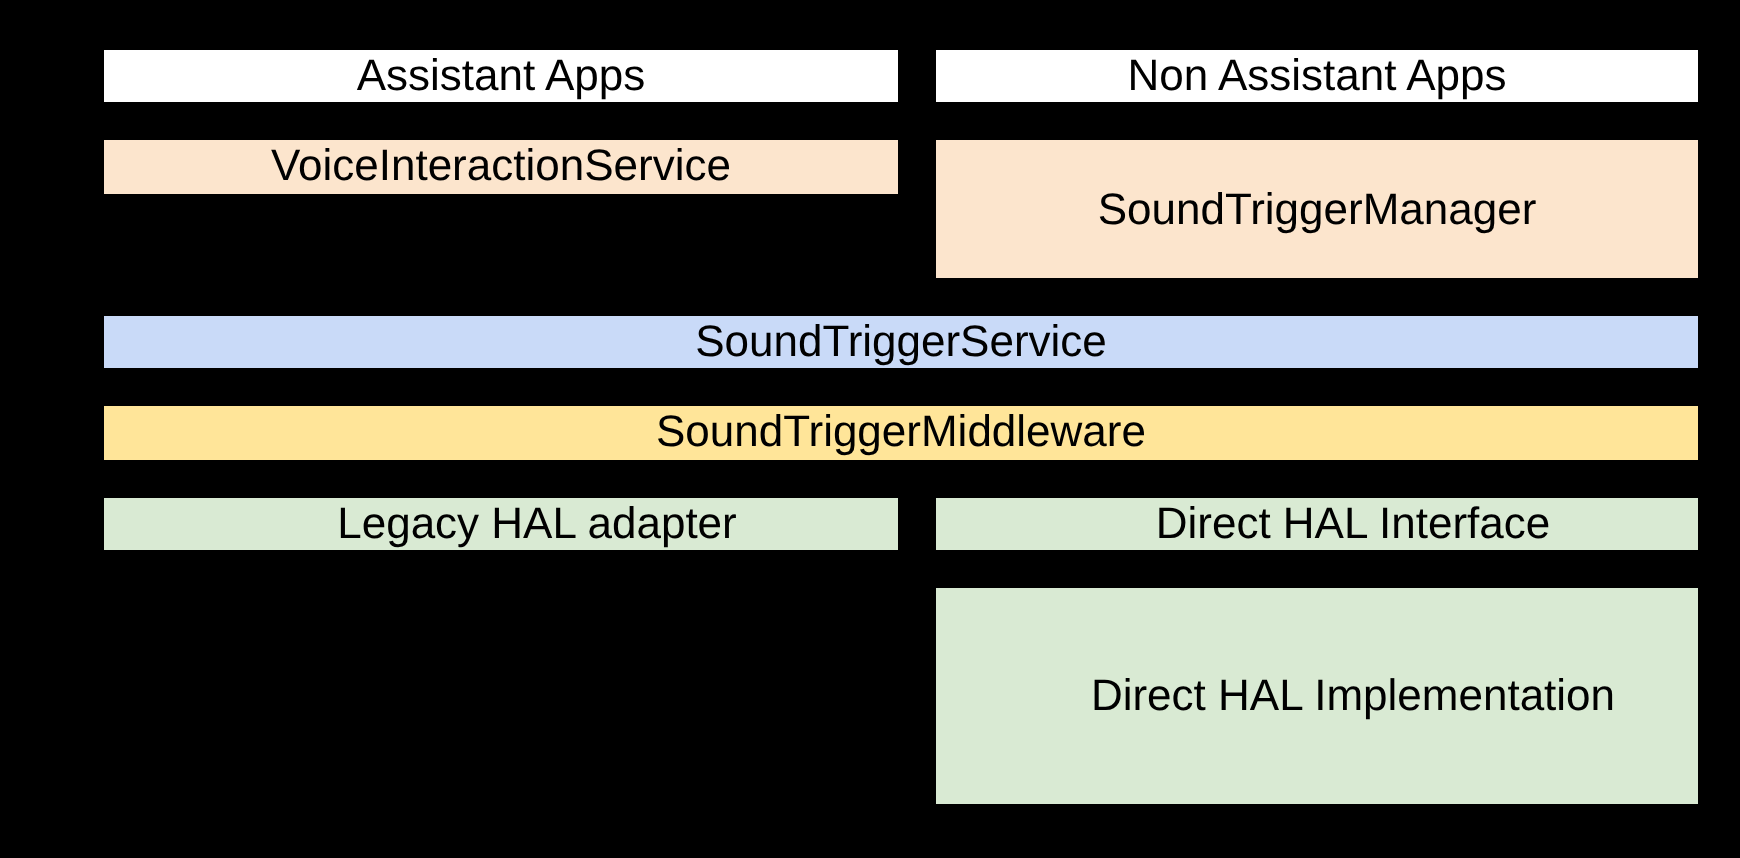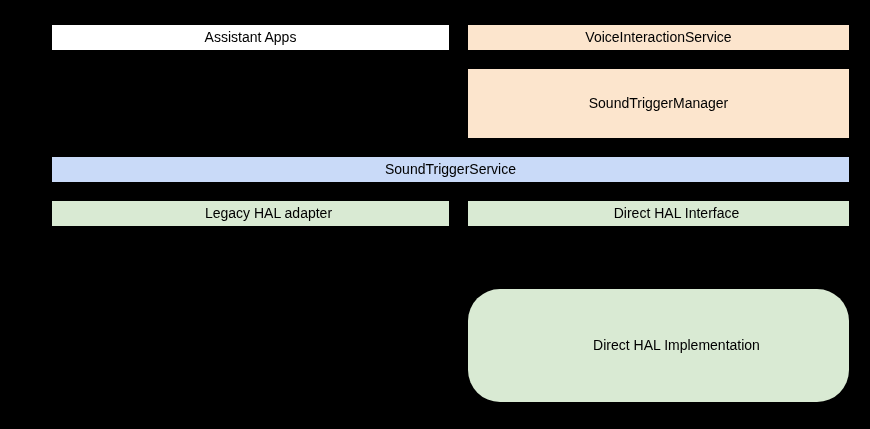--- a/index.html
+++ b/index.html
@@ -23,53 +23,55 @@
     left: 52px;
     top: 25px;
     width: 797px;
     height: 377px;
     display: grid;
     grid-template-columns: 397px 1fr;
     grid-template-rows: repeat(9, 1fr);
     gap: 19px;
     background: #000000;
     font-family: "Liberation Sans", sans-serif;
-    font-size: 14px;
+    font-size: 22px;
     color: #000000;
   }
   .cell {
     display: flex;
     align-items: center;
     justify-content: center;
     text-align: center;
     line-height: 1.2;
   }
   .full { grid-column: 1 / -1; }
   .col2 { grid-column: 2; }
   .rspan2 { grid-row: 2 / span 2; }
-  .rspan3 { grid-row: 7 / span 3; border-radius: 32px; }
+  .rspan3 { grid-row: 7 / span 3; }
   .bg-white  { background: #ffffff; }
   .bg-peach  { background: #fce5cd; }
   .bg-blue   { background: #c9daf8; }
   .bg-yellow { background: #ffe599; }
   .bg-green  { background: #d9ead3; padding-left: 36px; }
 </style>
 </head>
 <body>
 
 <div class="canvas">
   <div class="stack">
 
     <div class="cell bg-white">Assistant Apps</div>
+    <div class="cell bg-white">Non Assistant Apps</div>
 
     <div class="cell bg-peach">VoiceInteractionService</div>
     <div class="cell bg-peach col2 rspan2">SoundTriggerManager</div>
 
     <div class="cell bg-blue full">SoundTriggerService</div>
 
+    <div class="cell bg-yellow full">SoundTriggerMiddleware</div>
 
 
     <div class="cell bg-green">Legacy HAL adapter</div>
     <div class="cell bg-green col2 rspan3">Direct HAL Implementation</div>
     <div class="cell bg-green">Direct HAL Interface</div>
 
   </div>
 </div>
 
 </body></html>

